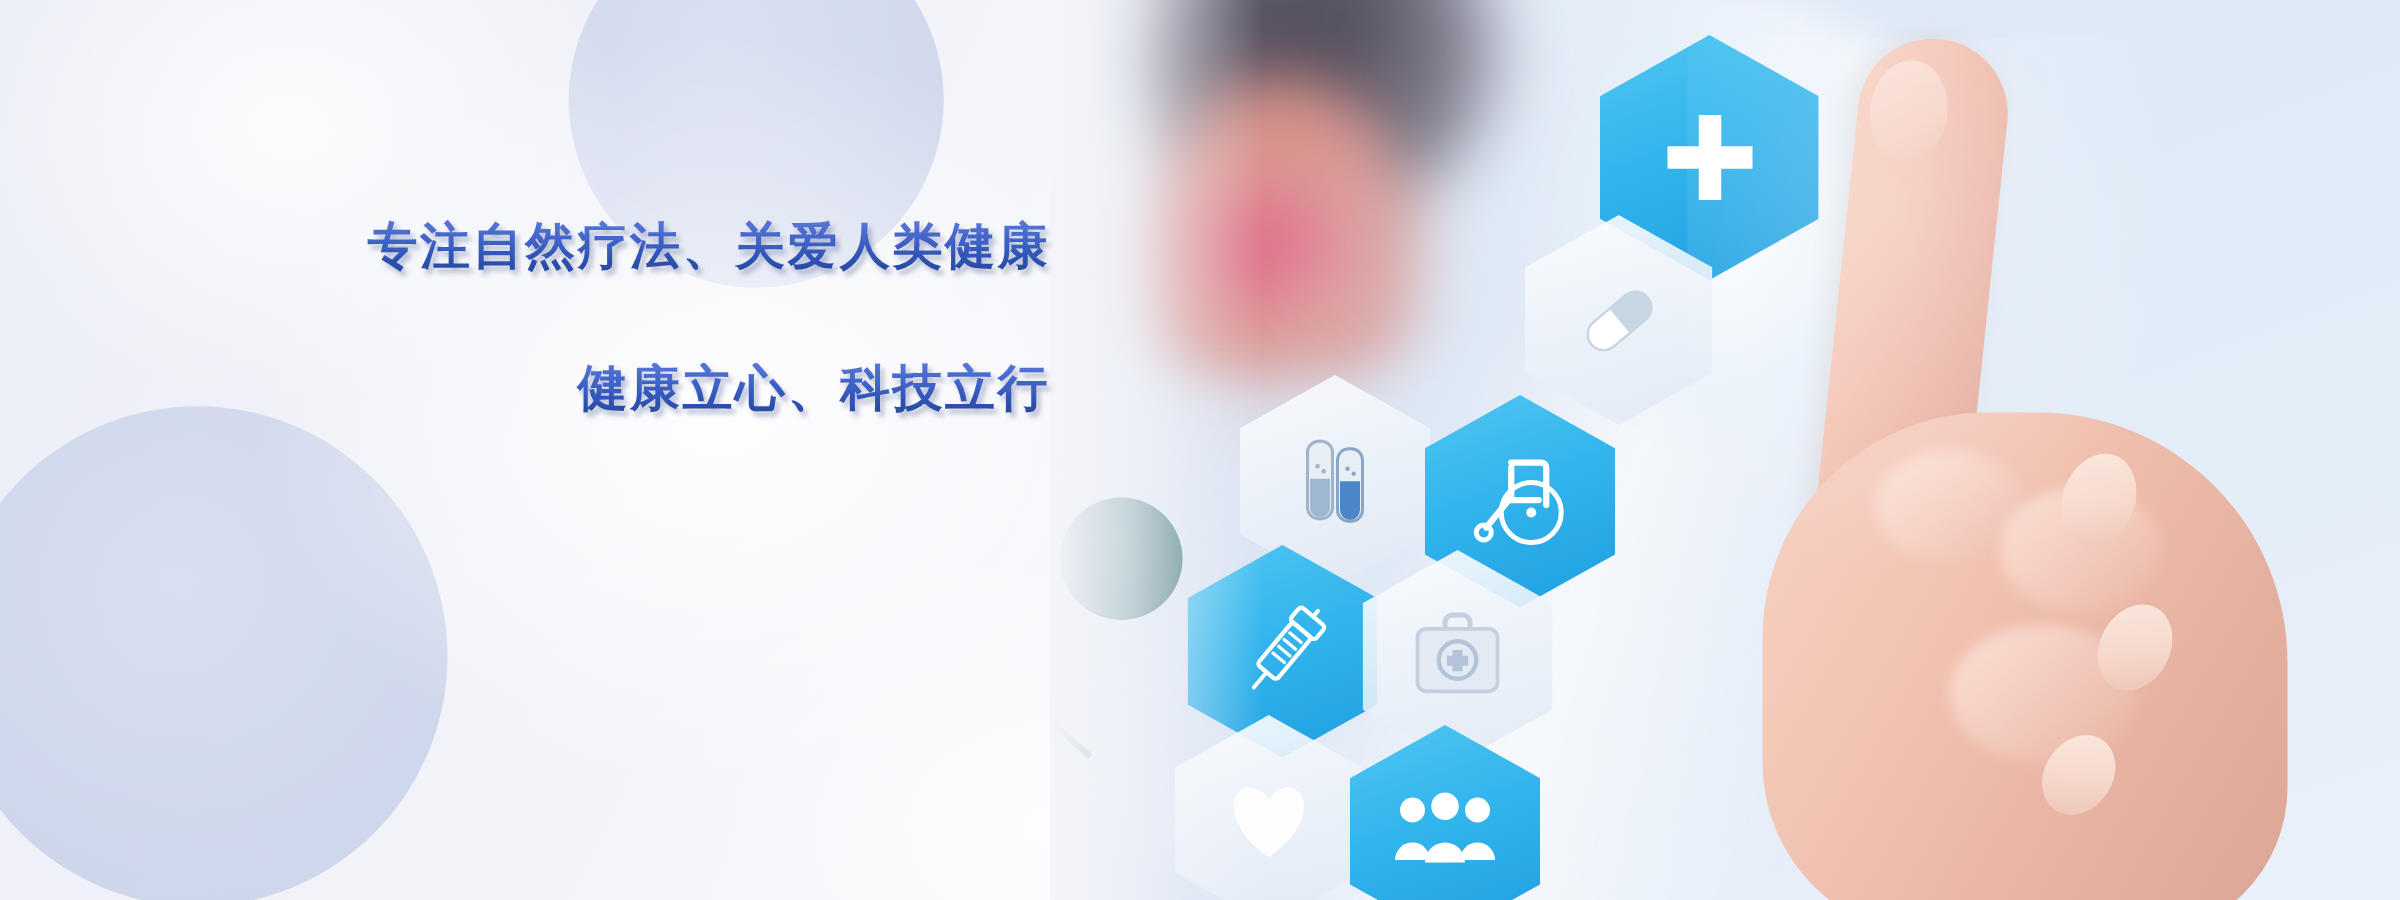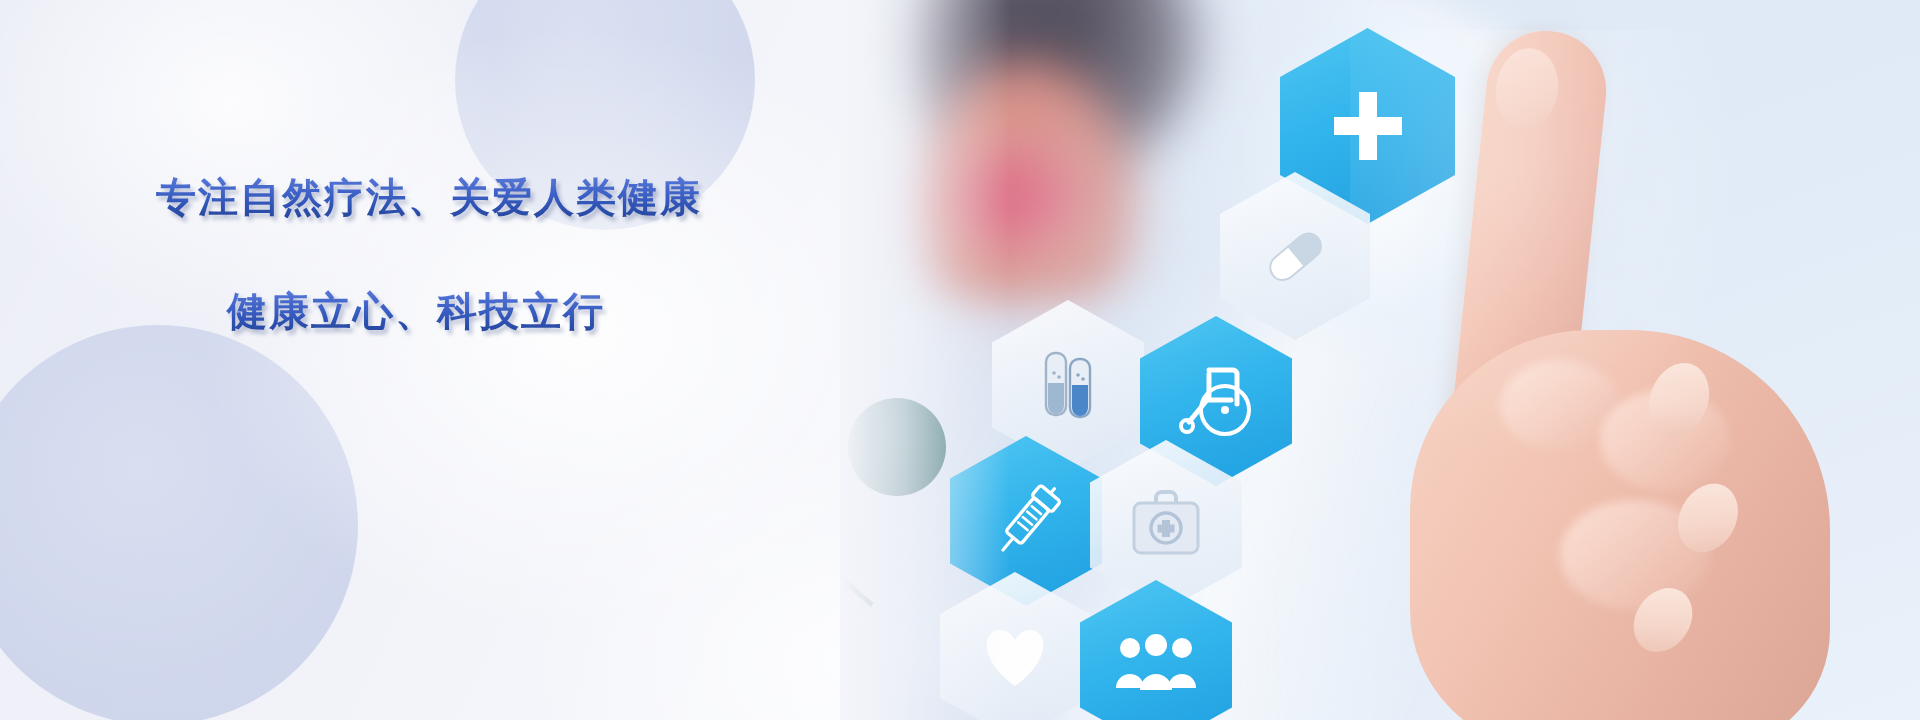--- a/index.html
+++ b/index.html
@@ -70,20 +70,21 @@
     font-weight: 700;
     letter-spacing: 2px;
     line-height: 1.05;
     white-space: nowrap;
     background: linear-gradient(180deg, #5a78d8 0%, #3f63c8 38%, #2f53b4 72%, #27489f 100%);
     -webkit-background-clip: text;
     background-clip: text;
     color: #2f53b4;
     -webkit-text-fill-color: transparent;
     filter: drop-shadow(3px 4px 2px rgba(90,105,150,.42));
+    text-align: right;
   }
   .headline .line-1 { margin-left: 18px; }
   .headline .line-2 { margin-top: 72px; margin-left: -8px; }
 
   
   .photo {
     position: absolute;
     left: 840px; top: 0;
     width: 1080px; height: 720px;
     overflow: hidden;

